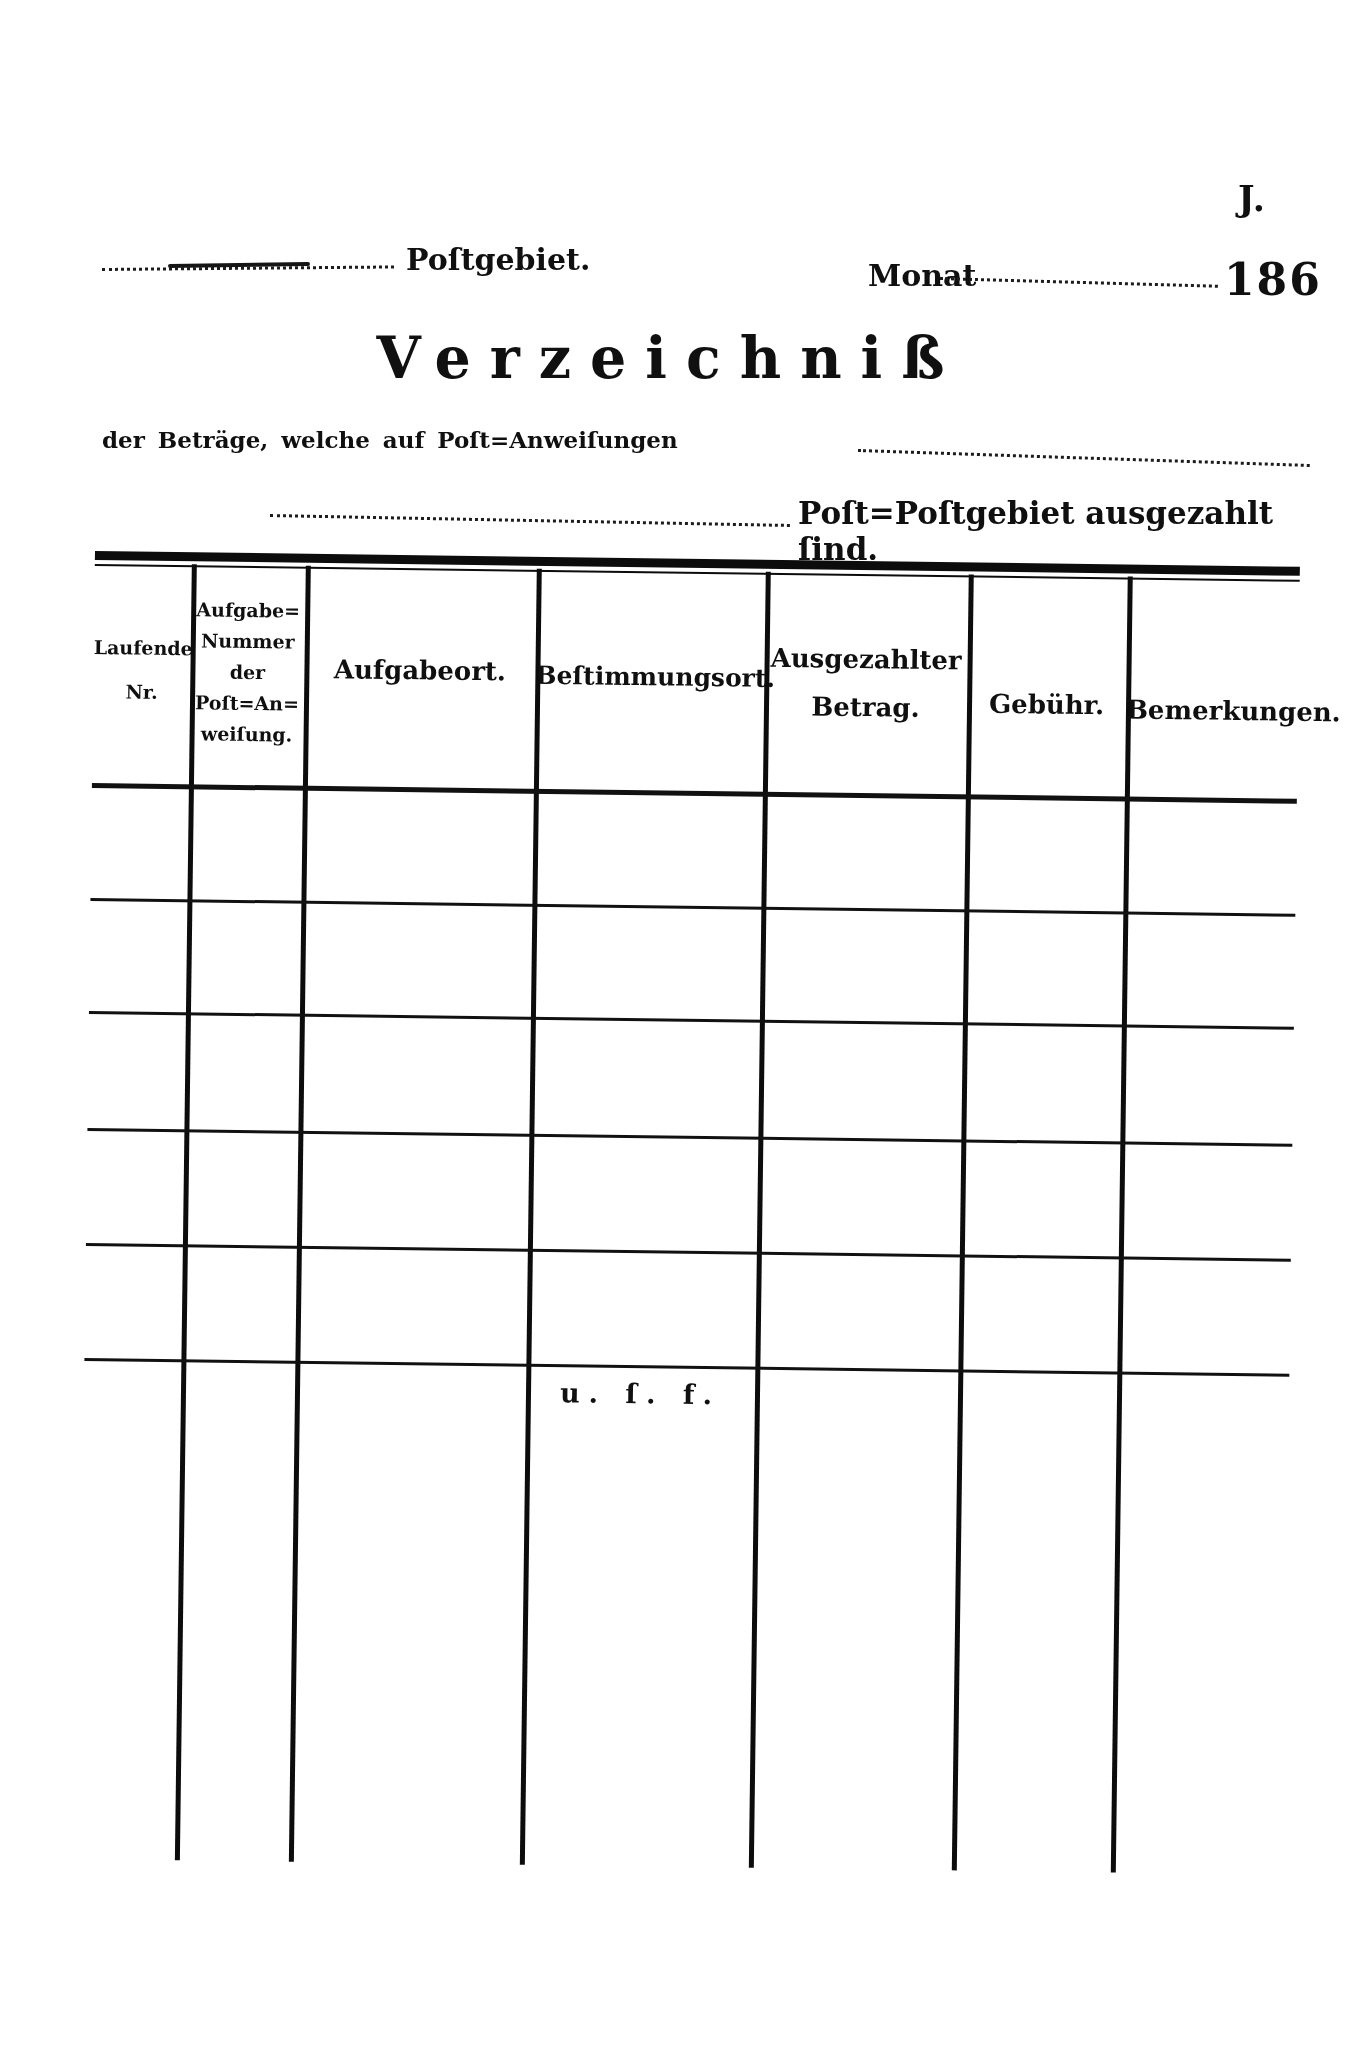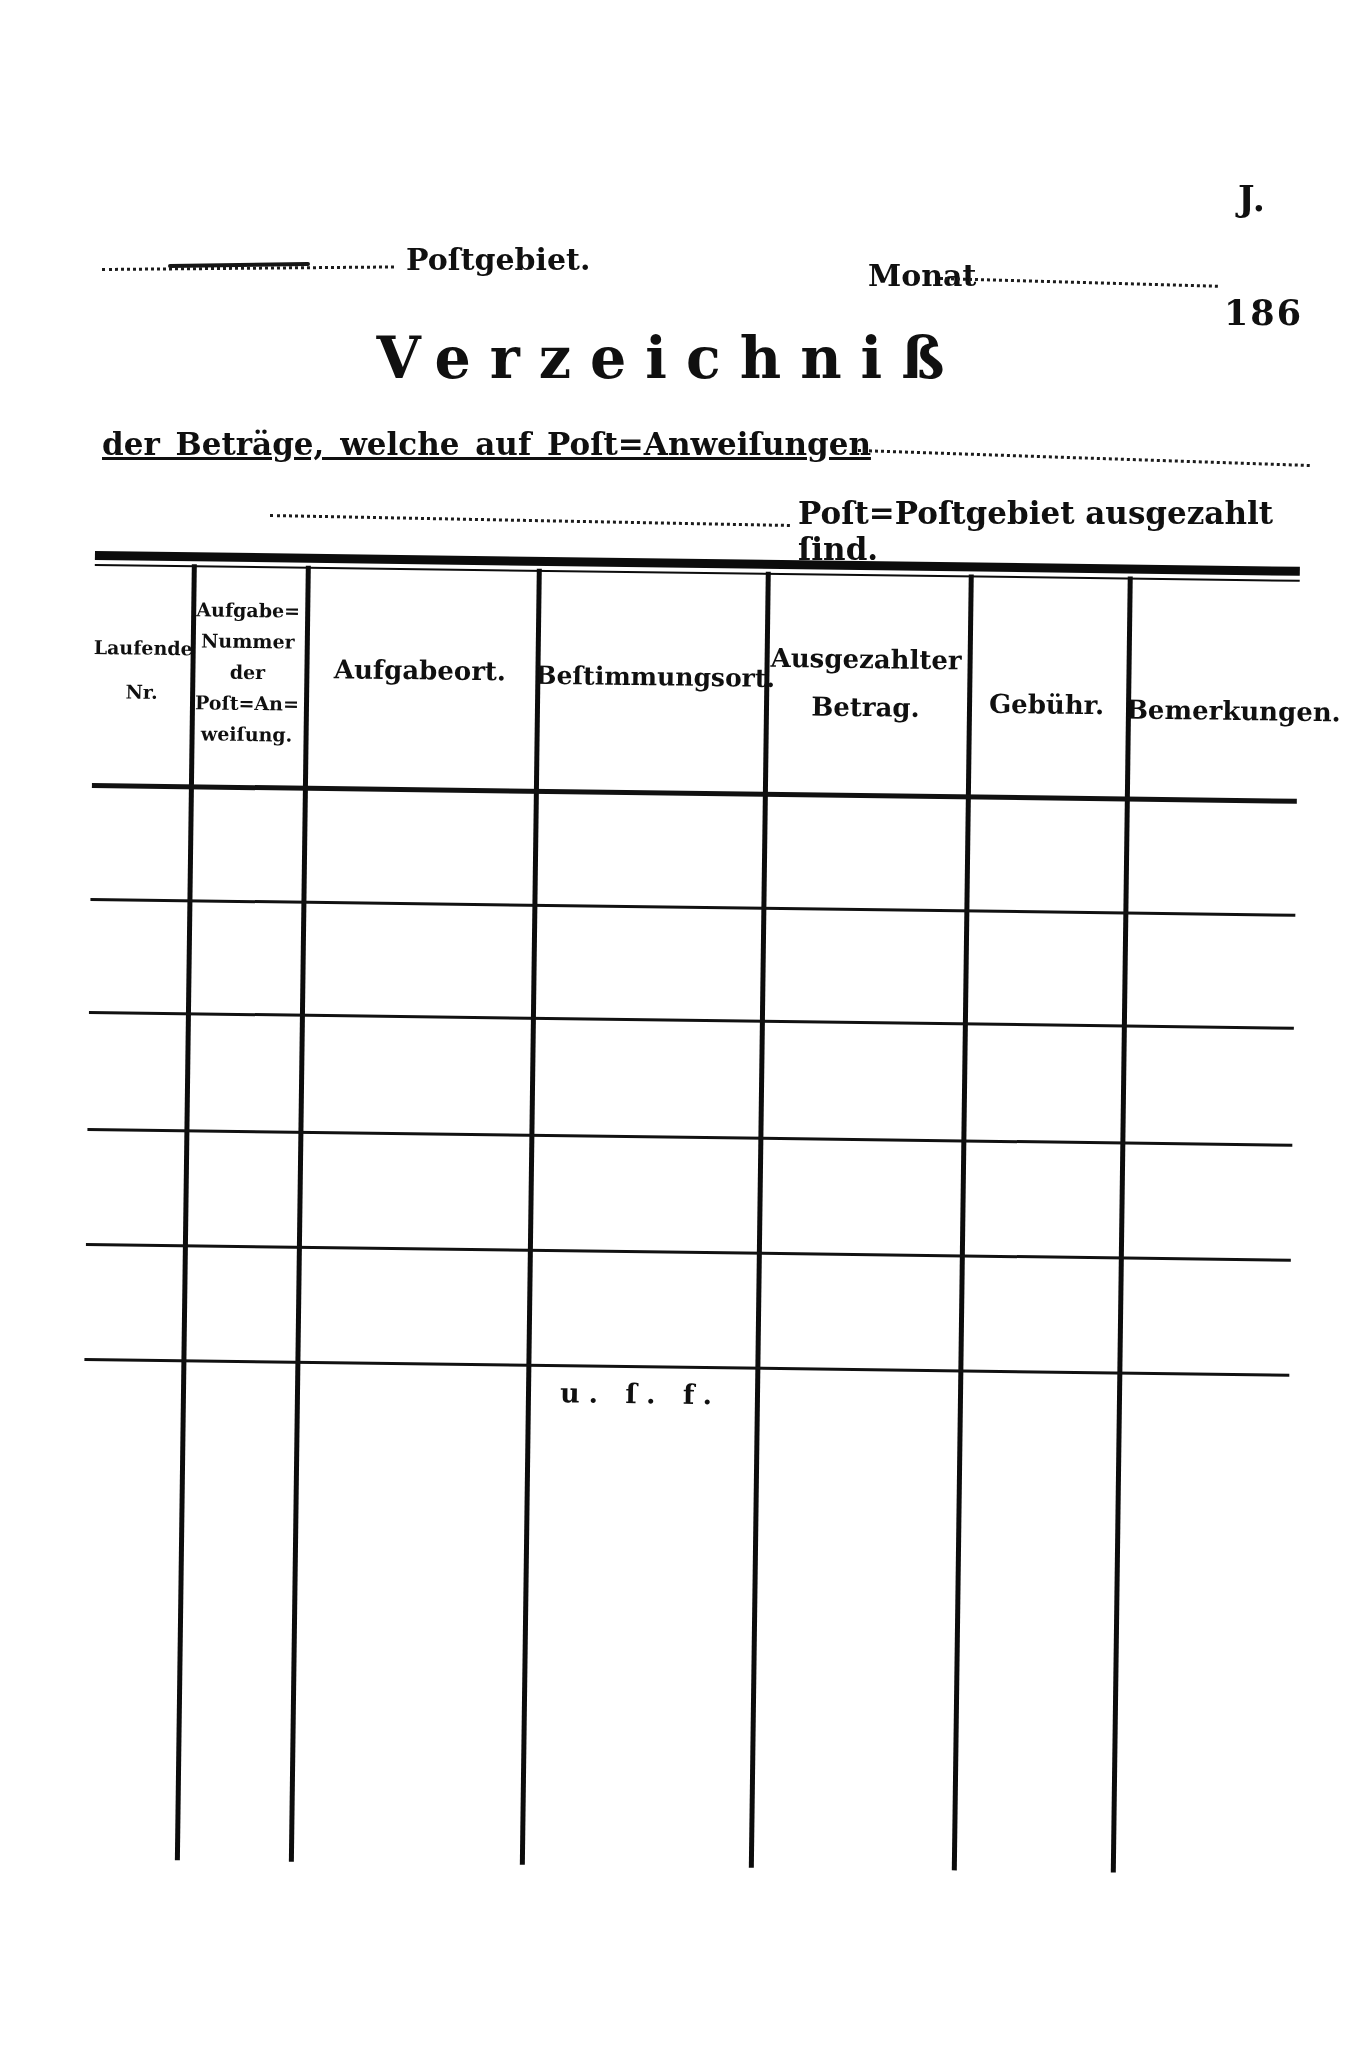--- a/index.html
+++ b/index.html
@@ -8,35 +8,35 @@
     width:1360px;height:2048px;
     margin:0 auto;
     background:#ffffff;
     overflow:hidden;
     font-family:"DejaVu Serif", serif;
     color:#101010;
   }
   .abs{position:absolute;}
   
   .form-letter{left:1238px;top:178px;font-size:35px;font-weight:bold;letter-spacing:1px;}
-  .year{left:1224px;top:254px;font-size:35px;font-weight:bold;letter-spacing:2px;margin-top:38px;}
+  .year{left:1224px;top:254px;font-size:44px;font-weight:bold;letter-spacing:2px;}
   .frak{font-weight:bold;margin-top:8px;}
   .postgebiet{left:406px;top:234px;font-size:30px;}
   .monat{left:868px;top:250px;font-size:30px;}
   .dots{height:0;border-bottom:3px dotted #1c1c1c;transform-origin:left center;}
   .dots-left{left:102px;top:268px;width:292px;transform:rotate(-0.5deg);}
   .stroke-left{left:168px;top:263px;width:142px;height:4px;background:#161616;transform:rotate(-0.9deg);border-radius:2px;}
   .dots-monat{left:940px;top:277px;width:278px;transform:rotate(1.6deg);}
   .title{
     left:0;top:316px;width:100%;
     text-align:center;
     font-size:57px;font-weight:bold;
     letter-spacing:19px;margin-left:-10px;
   }
-  .sub1{left:102px;top:418px;font-size:31px;word-spacing:5px;text-decoration:underline;}
+  .sub1{left:102px;top:418px;font-size:23px;word-spacing:5px;}
   .dots-anw{left:858px;top:449px;width:452px;transform:rotate(1.9deg);}
   .dots-anst{left:270px;top:514px;width:520px;transform:rotate(1.1deg);}
   .sub2{left:798px;top:487px;font-size:31px;}
   
   .table{
     left:95px;top:551px;width:1205px;height:1315px;
     transform:rotate(0.75deg);transform-origin:0 0;
   }
   .tb-top{position:absolute;left:0;top:0;width:100%;height:9px;background:#0c0c0c;}
   .tb-top2{position:absolute;left:0;top:13px;width:100%;height:2px;background:#0c0c0c;}

